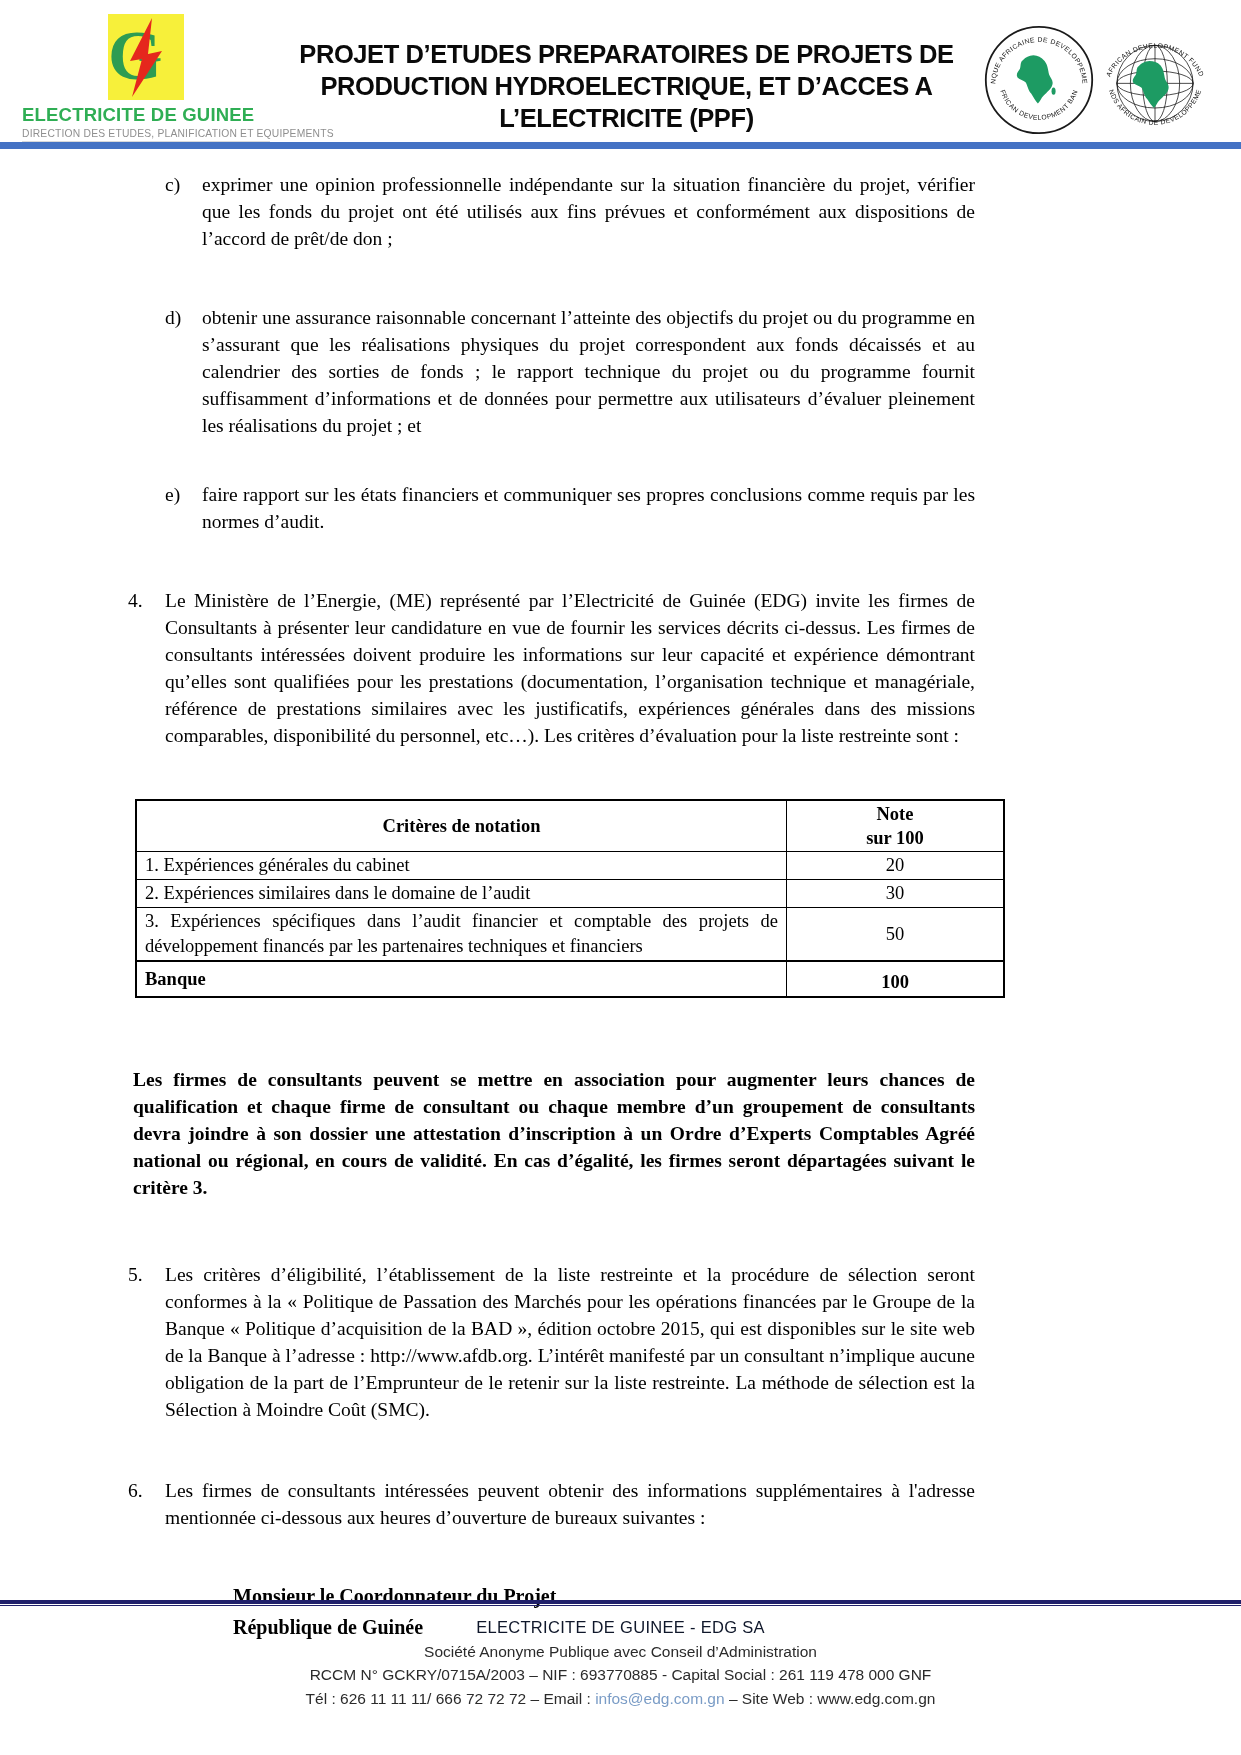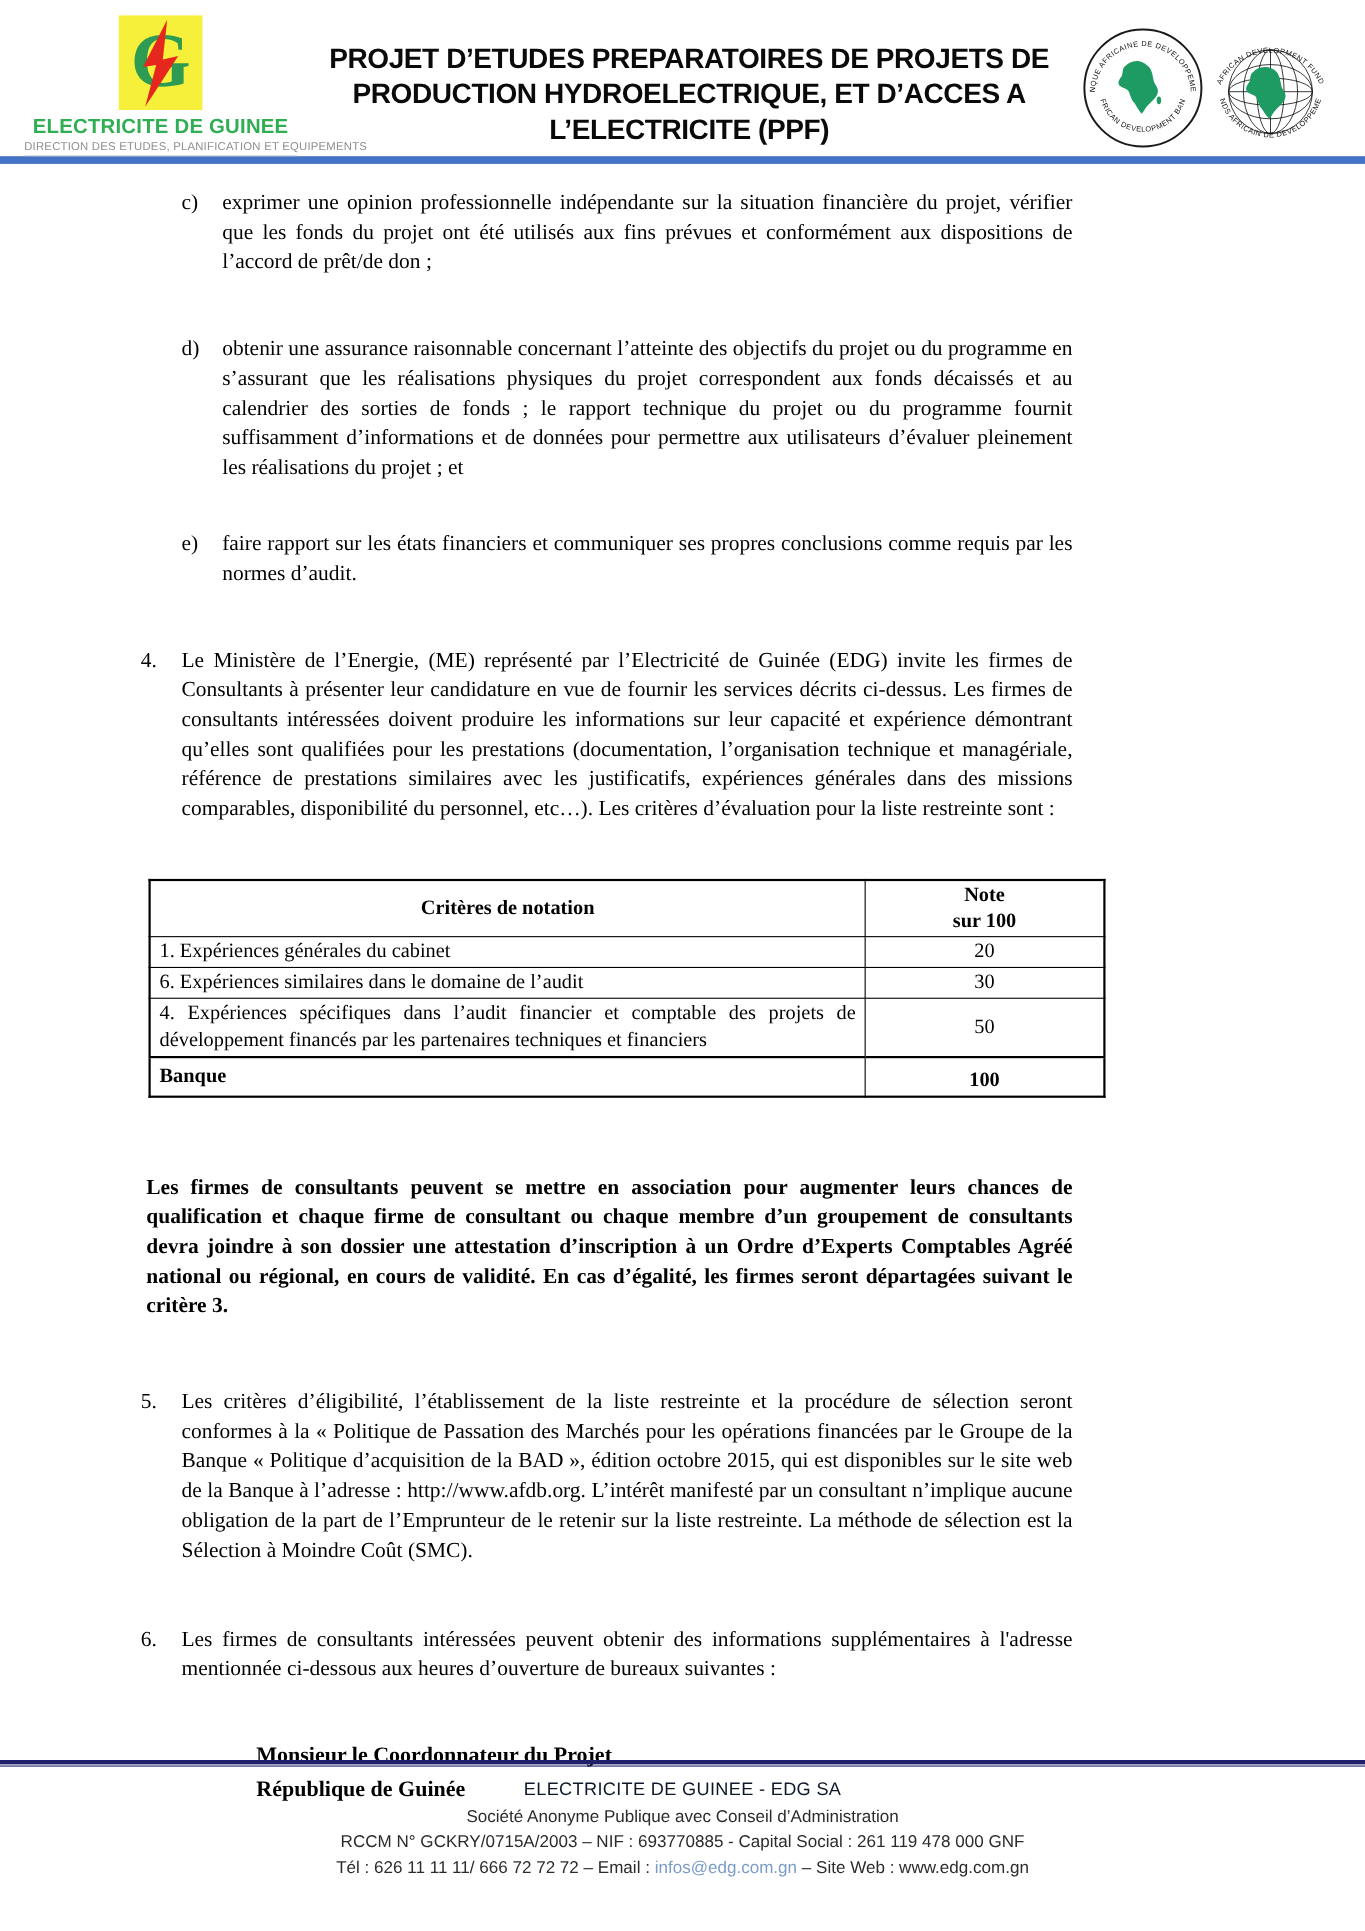--- a/index.html
+++ b/index.html
@@ -6,21 +6,21 @@
   .page{
     position:relative;
     width:1241px;height:1755px;
     background:#fff;
     font-family:"Liberation Serif", serif;
     color:#000;
     overflow:hidden;
   }
   
   .header{display:flex;align-items:flex-start;padding:10px 30px 0 22px;height:132px;}
-  .edg-block{width:248px;flex:none;text-align:center;}
+  .edg-block{width:248px;flex:none;}
   .edg-square{position:relative;width:76px;height:86px;background:#f7f03a;margin:4px auto 4px auto;}
   .edg-g{font-family:"Liberation Serif",serif;font-weight:bold;font-size:70px;line-height:84px;color:#2d9c52;}
   .edg-bolt{position:absolute;left:0;top:0;}
   .edg-name{font-family:"Liberation Sans",sans-serif;font-weight:bold;font-size:18.5px;color:#2fae54;letter-spacing:.2px;white-space:nowrap;}
   .edg-dept{font-family:"Liberation Sans",sans-serif;font-size:10.3px;color:#8f8f8f;letter-spacing:.2px;white-space:nowrap;margin-top:2px;border-bottom:1px solid #d9d9d9;padding-bottom:2px;}
   .title-block{flex:1;text-align:center;padding-top:16px;}
   .doc-title{
     font-family:"Liberation Sans",sans-serif;font-weight:bold;
     font-size:25.5px;line-height:32px;letter-spacing:-.4px;color:#0a0a0a;margin:12px;
   }
@@ -163,25 +163,25 @@
         <th class="col-note th-note">
           <span>Note</span><br>
           <span>sur 100</span>
         </th>
       </tr>
       <tr>
         <td>1. Expériences générales du cabinet</td>
         <td class="note-cell">20</td>
       </tr>
       <tr>
-        <td>6.  Expériences similaires dans le domaine de l’audit</td>
+        <td>2.  Expériences similaires dans le domaine de l’audit</td>
         <td class="note-cell">30</td>
       </tr>
       <tr>
-        <td>4. Expériences spécifiques dans l’audit financier et comptable des projets de développement financés par les partenaires techniques et financiers</td>
+        <td>3. Expériences spécifiques dans l’audit financier et comptable des projets de développement financés par les partenaires techniques et financiers</td>
         <td class="note-cell">50</td>
       </tr>
       <tr class="total-row">
         <td class="total-lbl">Banque</td>
         <td class="note-cell">100</td>
       </tr>
     </tbody>
       </table>
 
     <p class="assoc">Les firmes de consultants peuvent se mettre en association pour augmenter leurs chances de qualification et chaque firme de consultant ou chaque membre d’un groupement de consultants devra joindre à son dossier une attestation d’inscription à un Ordre d’Experts Comptables Agréé national ou régional, en cours de validité.  En cas d’égalité, les firmes seront départagées suivant le critère 3.</p>

